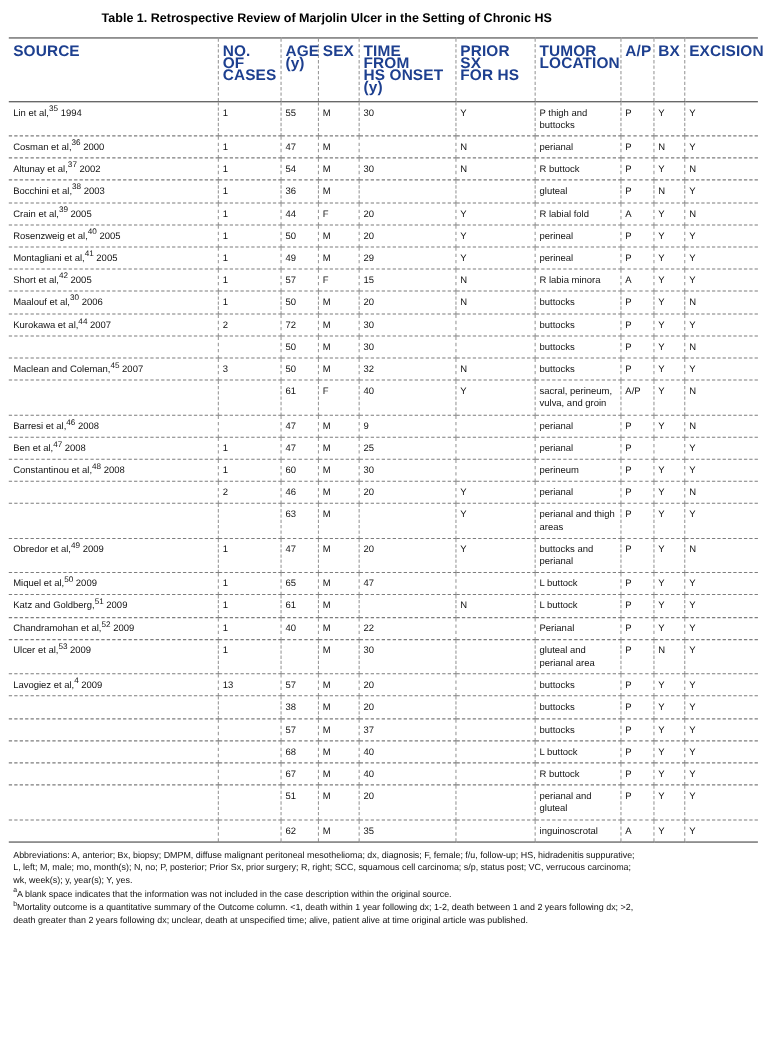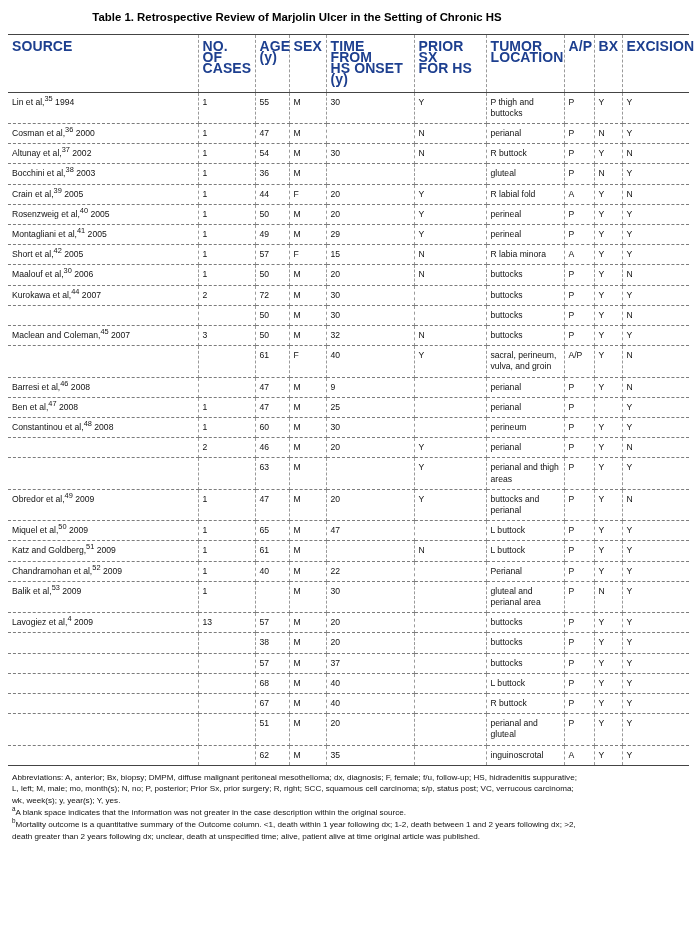--- a/index.html
+++ b/index.html
@@ -393,21 +393,21 @@
           <td><span>40</span></td>
           <td><span>M</span></td>
           <td><span>22</span></td>
           <td><span></span></td>
           <td><span>Perianal</span></td>
           <td><span>P</span></td>
           <td><span>Y</span></td>
           <td class="last"><span>Y</span></td>
         </tr>
         <tr>
-          <td><span>Balik et al,</span><span class="sup">53</span><span> 2009</span></td>
+          <td><span>Ulcer et al,</span><span class="sup">53</span><span> 2009</span></td>
           <td><span>1</span></td>
           <td><span></span></td>
           <td><span>M</span></td>
           <td><span>30</span></td>
           <td><span></span></td>
           <td><span>gluteal and perianal area</span></td>
           <td><span>P</span></td>
           <td><span>N</span></td>
           <td class="last"><span>Y</span></td>
         </tr>
@@ -493,17 +493,17 @@
           <td><span>inguinoscrotal</span></td>
           <td><span>A</span></td>
           <td><span>Y</span></td>
           <td class="last"><span>Y</span></td>
         </tr>
       </tbody>
   </table>
 
   <div class="footnotes">
     <p>Abbreviations: A, anterior; Bx, biopsy; DMPM, diffuse malignant peritoneal mesothelioma; dx, diagnosis; F, female; f/u, follow-up; HS, hidradenitis suppurative; L, left; M, male; mo, month(s); N, no; P, posterior; Prior Sx, prior surgery; R, right; SCC, squamous cell carcinoma; s/p, status post; VC, verrucous carcinoma; wk, week(s); y, year(s); Y, yes.</p>
-    <p><span class="fn-sup">a</span><span>A blank space indicates that the information was not greater in the case description within the original source.</span></p>
+    <p><span class="fn-sup">a</span><span>A blank space indicates that the information was not included in the case description within the original source.</span></p>
     <p><span class="fn-sup">b</span><span>Mortality outcome is a quantitative summary of the Outcome column. &lt;1, death within 1 year following dx; 1-2, death between 1 and 2 years following dx; &gt;2, death greater than 2 years following dx; unclear, death at unspecified time; alive, patient alive at time original article was published.</span></p>
   </div>
 
 </div>
 
 </body></html>

